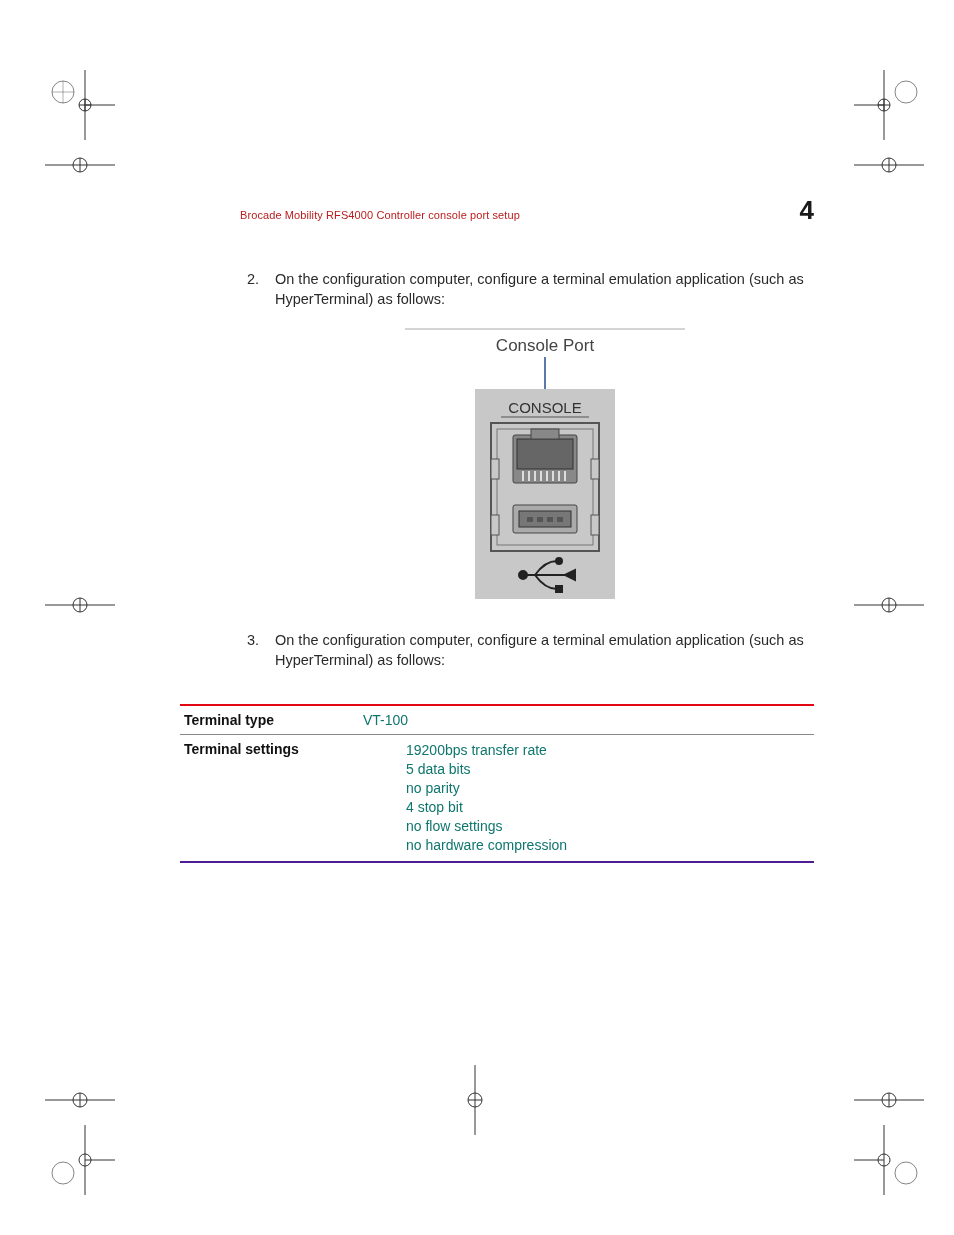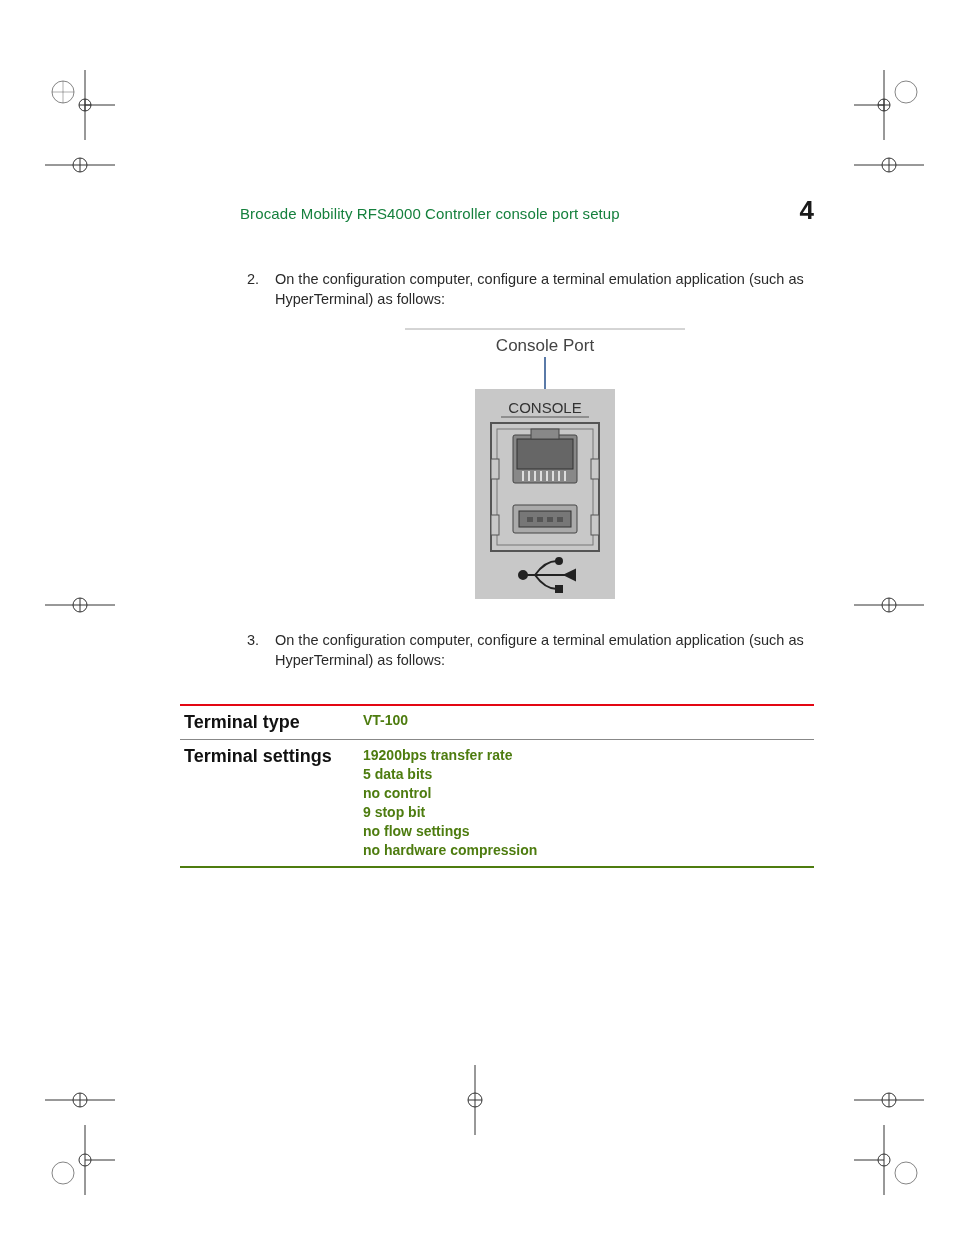--- a/index.html
+++ b/index.html
@@ -32,22 +32,22 @@
     right: 140px;
     top: 195px;
   }
   .running-head {
     display: flex;
     justify-content: space-between;
     align-items: baseline;
     margin-bottom: 44px;
   }
   .running-title {
-    font-size: 15px;
-    color: #15803d;
+    font-size: 11px;
+    color: #b91c1c;
     letter-spacing: 0.1px;
     padding-left: 60px;
   }
   .chapter-num {
     font-size: 26px;
     font-weight: 700;
     color: #1a1a1a;
     font-family: "Arial Black", Arial, sans-serif;
   }
 
@@ -85,41 +85,40 @@
     font-size: 14px;
   }
   table.config tr.topline td,
   table.config tr.topline th {
     border-top: 2px solid #e30613;
   }
   table.config th {
     text-align: left;
     font-weight: 700;
     font-family: Arial, sans-serif;
-    font-size: 18px;
+    font-size: 14px;
     padding: 6px 10px 6px 4px;
     vertical-align: top;
     width: 165px;
     color: #111;
   }
   table.config td {
     padding: 6px 4px;
     vertical-align: top;
-    color: #4d7c0f;
-    font-weight: bold;
+    color: #0f766e;
   }
   table.config tr.sep th,
   table.config tr.sep td {
     border-top: 1px solid #888;
   }
   table.config tr.bottom th,
   table.config tr.bottom td {
-    border-bottom: 2px solid #4d7c0f;
-  }
-  .multiline div { line-height: 1.35; }
+    border-bottom: 2px solid #4c1d95;
+  }
+  .multiline div { line-height: 1.35; margin-left: 43px; }
 </style>
 </head>
 <body>
 
 <div class="page">
 
   <div class="regmark" style="left:45px; top:70px;">
     <svg viewBox="0 0 70 70">
       <g stroke="#333" fill="none">
         <circle cx="18" cy="22" r="11" stroke-width="0.6"></circle>
@@ -323,22 +322,22 @@
           <tr class="topline">
         <th>Terminal type</th>
         <td>VT-100</td>
       </tr>
       <tr class="sep bottom">
         <th>Terminal settings</th>
         <td>
           <div class="multiline">
             <div>19200bps transfer rate</div>
             <div>5 data bits</div>
-            <div>no control</div>
-            <div>9 stop bit</div>
+            <div>no parity</div>
+            <div>4 stop bit</div>
             <div>no flow settings</div>
             <div>no hardware compression</div>
           </div>
         </td>
       </tr>
     </tbody>
       </table>
   </div>
 </div>
 

